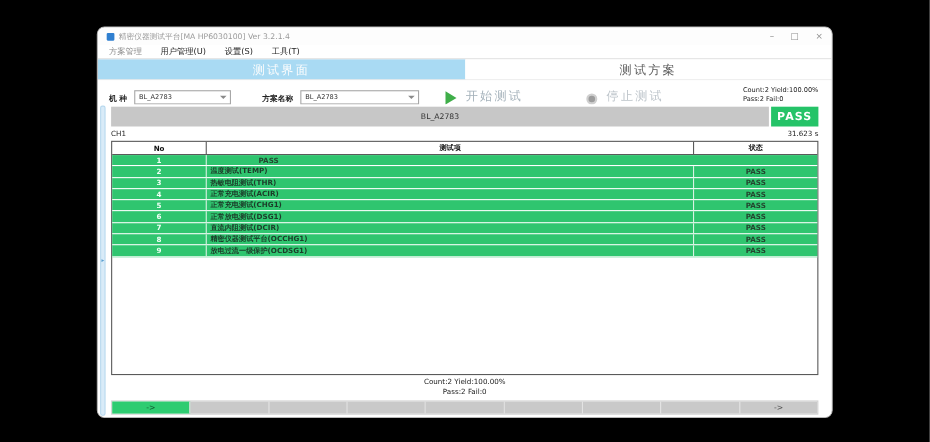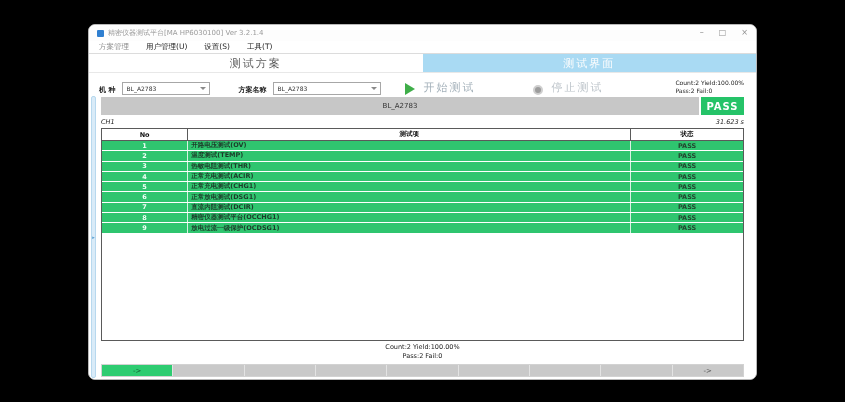--- a/index.html
+++ b/index.html
@@ -56,21 +56,21 @@
   .splitarrow { font-size:5px; color:#5a9fd0; line-height:5px; }
   .main { position:absolute; left:12px; right:12px; top:0; bottom:0; }
 
   .devrow { display:flex; margin-top:2px; height:18px; gap:2px; }
   .devbar { flex:1; background:#c7c7c7; display:flex; align-items:center; justify-content:center;
             font-size:7px; color:#333; }
   .passbadge { width:43px; background:#25c368; color:#fff; font-weight:bold; font-size:10px;
                display:flex; align-items:center; justify-content:center; letter-spacing:1px; }
 
   .chrow { height:13px; display:flex; align-items:center; justify-content:space-between;
-           font-size:6.5px; color:#222;font-style:italic; }
+           font-size:6.5px; color:#222; }
 
   .ttable { border:1px solid #5a5a5a; height:213px; background:#fff;font-weight:bold; }
   .thead { display:flex; height:12px; border-bottom:1px solid #5a5a5a; }
   .thead > div { font-size:6.5px; color:#111; display:flex; align-items:center; justify-content:center; }
   .c-no { width:13.3%; } .c-item { width:69.1%; border-left:1px solid #5a5a5a; }
   .c-status { width:17.6%; border-left:1px solid #5a5a5a; }
   .trow { display:flex; height:10.3px; background:#2fc56f; border-bottom:1px solid #fff; }
   .trow > div { font-size:6.5px; display:flex; align-items:center; }
   .r-no { width:13.3%; justify-content:center; color:#f2fff7; }
   .r-item { width:69.1%; border-left:1px solid #d9f2e3; color:#1c3b29; padding-left:3px; }
@@ -101,22 +101,22 @@
     </div>
 
     <div class="menubar">
       <span class="menuitem dim">方案管理</span>
       <span class="menuitem">用户管理(U)</span>
       <span class="menuitem">设置(S)</span>
       <span class="menuitem">工具(T)</span>
     </div>
 
     <div class="tabs">
+      <div class="tab active">测试界面</div>
       <div class="tab">测试方案</div>
-      <div class="tab active">测试界面</div>
     </div>
 
     <div class="toolbar">
       <span class="tlabel">机 种</span>
       <div class="combo w1">
         <span class="cval">BL_A2783</span>
         <span class="chev"></span>
       </div>
       <span class="gap28"></span>
       <span class="tlabel">方案名称</span>
@@ -153,21 +153,20 @@
 
         <div class="ttable">
           <div class="thead">
             <div class="c-no">No</div>
             <div class="c-item">测试项</div>
             <div class="c-status">状态</div>
           </div>
           <div id="rows">
               <div class="trow">
                 <div class="r-no">1</div>
-                <div class="r-item">开路电压测试(OV)</div>
                 <div class="r-status">PASS</div>
               </div>
               <div class="trow">
                 <div class="r-no">2</div>
                 <div class="r-item">温度测试(TEMP)</div>
                 <div class="r-status">PASS</div>
               </div>
               <div class="trow">
                 <div class="r-no">3</div>
                 <div class="r-item">热敏电阻测试(THR)</div>

